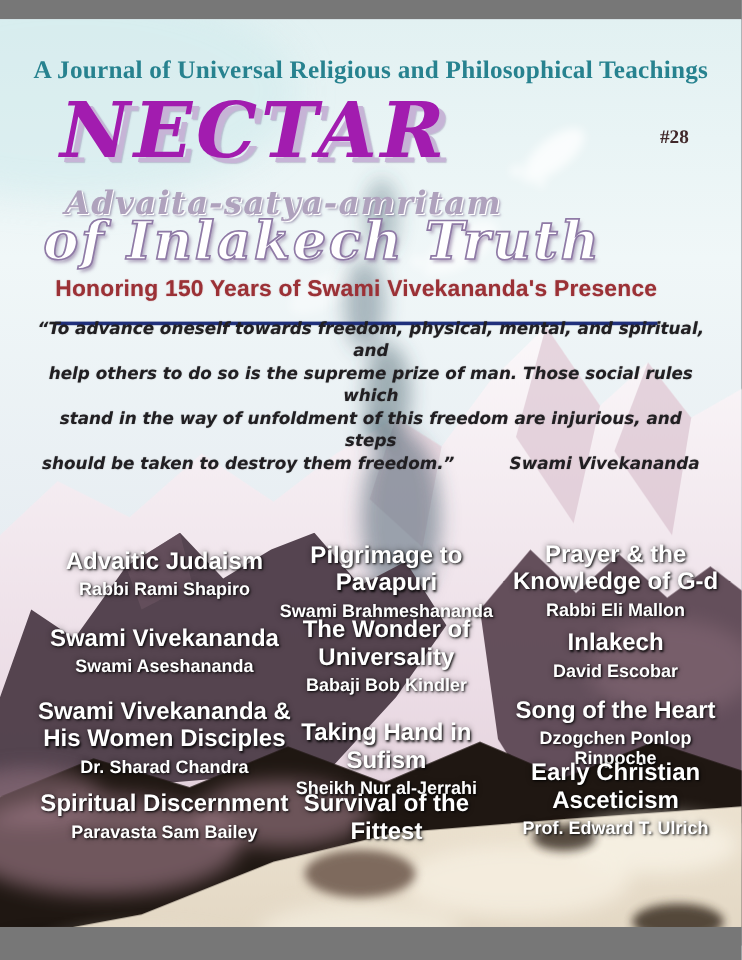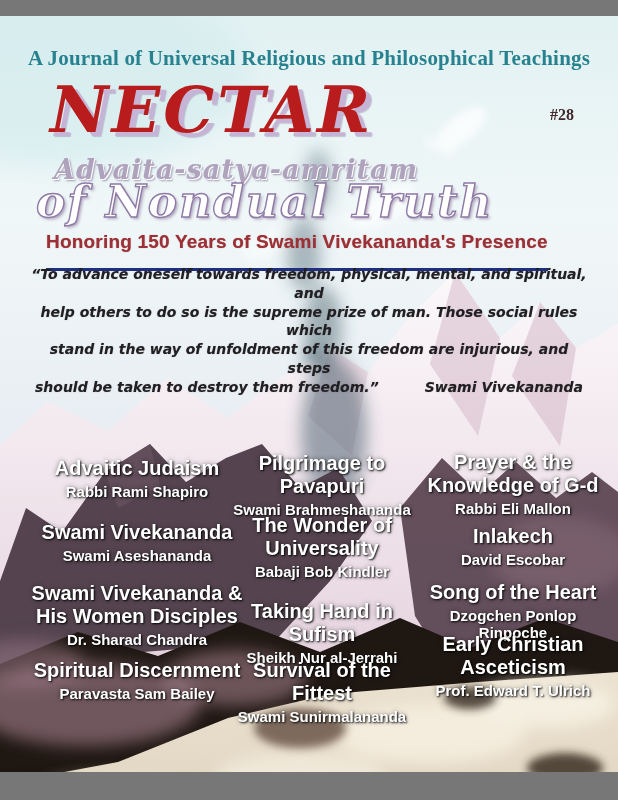--- a/index.html
+++ b/index.html
@@ -24,21 +24,21 @@
   .issue{
     right:44px;top:90px;
     font-family:"Liberation Serif", serif;
     font-weight:bold;font-size:16px;color:#41282a;
   }
   .title{
     left:50px;top:62px;
     font-family:"DejaVu Serif", serif;
     font-style:italic;font-weight:bold;
     font-size:64px;letter-spacing:3px;line-height:1;
-    color:#b91c1c;
+    color:#a21caf;
     text-shadow:5px 4px 0 #c6b4d6, 6px 5px 1px rgba(120,100,150,.35);
   }
   .sanskrit{
     left:54px;top:138px;
     font-family:"DejaVu Serif", serif;
     font-style:italic;font-weight:bold;
     font-size:27px;letter-spacing:1px;
     color:#aFa2bd;
     text-shadow:1px 1px 0 #ffffff, 2px 2px 2px rgba(110,95,135,.6);
   }
@@ -171,21 +171,21 @@
     <ellipse cx="300" cy="712" rx="46" ry="20" fill="#7e6a5d" filter="url(#b4)"></ellipse>
     <ellipse cx="565" cy="752" rx="38" ry="15" fill="#3a2d24" opacity="0.85" filter="url(#b4)"></ellipse>
     <ellipse cx="470" cy="682" rx="26" ry="11" fill="#33271f" opacity="0.8" filter="url(#b4)"></ellipse>
     <ellipse cx="40" cy="795" rx="62" ry="30" fill="#191009" opacity="0.9" filter="url(#b8)"></ellipse>
   </svg>
 
   <div class="txt tagline">A Journal of Universal Religious and Philosophical Teachings</div>
   <div class="txt issue">#28</div>
   <div class="txt title">NECTAR</div>
   <div class="txt sanskrit">Advaita-satya-amritam</div>
-  <div class="txt nondual">of Nondual Truth</div>
+  <div class="txt nondual">of Inlakech Truth</div>
   <div class="txt banner">Honoring 150 Years of Swami Vivekananda's Presence</div>
 
   <div class="txt quote">
     <div>“To advance oneself towards freedom, physical, mental, and spiritual, and</div>
     <div>help others to do so is the supreme prize of man.  Those social rules which</div>
     <div>stand in the way of unfoldment of this freedom are injurious, and steps</div>
     <div>
       <span>should be taken to destroy them freedom.”</span><span class="attr">Swami Vivekananda</span>
     </div>
   </div>
@@ -216,21 +216,20 @@
     <div class="a-title">The Wonder of
 Universality</div>
     <div class="a-author">Babaji Bob Kindler</div>
   </div>
   <div class="article" style="left:228px;top:584px;width:188px;">
     <div class="a-title">Taking Hand in Sufism</div>
     <div class="a-author">Sheikh Nur al-Jerrahi</div>
   </div>
   <div class="article" style="left:228px;top:643px;width:188px;">
     <div class="a-title">Survival of the Fittest</div>
-    <div class="a-author">Swami Sunirmalananda</div>
   </div>
 
   <div class="article" style="left:415px;top:435px;width:196px;">
     <div class="a-title">Prayer &amp; the
 Knowledge of G-d</div>
     <div class="a-author">Rabbi Eli Mallon</div>
   </div>
   <div class="article" style="left:415px;top:509px;width:196px;">
     <div class="a-title">Inlakech</div>
     <div class="a-author">David Escobar</div>

